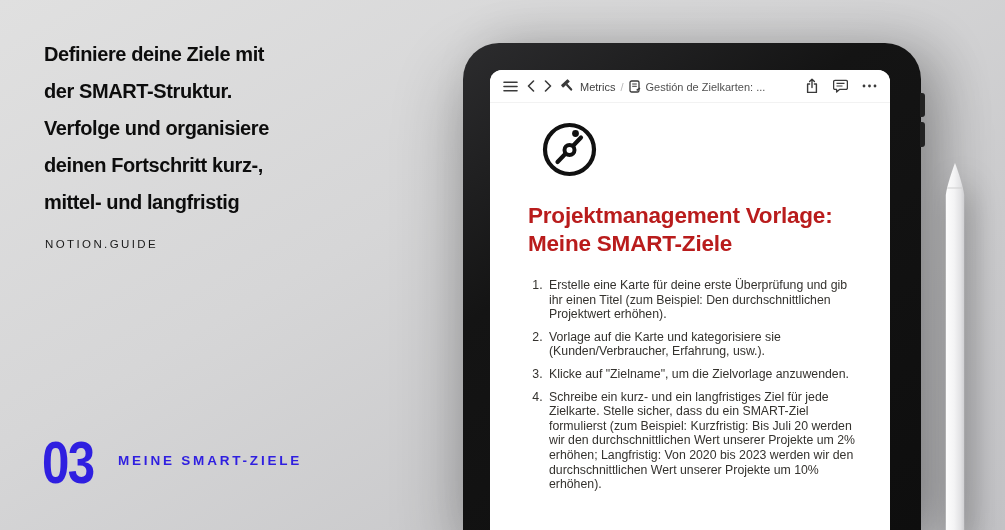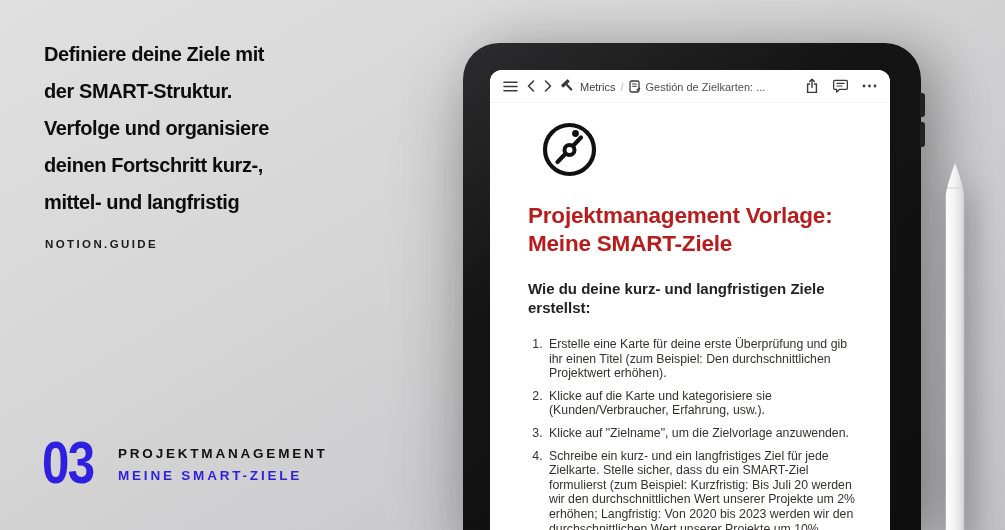--- a/index.html
+++ b/index.html
@@ -11,21 +11,21 @@
   }
 
   
   .headline{
     position:absolute; left:44px; top:36px; width:430px;
     font-size:20px; font-weight:bold; line-height:37px;
     letter-spacing:-0.4px; color:#0d0d0d; white-space:pre-line;
   }
   .brand{
     position:absolute; left:45px; top:238px;
-    font-size:11.5px; font-weight:bold; letter-spacing:2.4px; color:#1a1a1a;
+    font-size:11.5px; font-weight:normal; letter-spacing:2.4px; color:#1a1a1a;
   }
   .footer-index{
     position:absolute; left:42px; top:428px;
     font-size:60px; font-weight:bold; letter-spacing:-2px;
     transform:scaleX(0.82); transform-origin:left top;
   }
   .footer-labels{ position:absolute; left:118px; top:446px; }
   .footer-label-1{
     font-size:13.5px; font-weight:bold; letter-spacing:2.8px; color:#111;
   }
@@ -89,21 +89,20 @@
 
 <div class="headline">Definiere deine Ziele mit
 der SMART-Struktur.
 Verfolge und organisiere
 deinen Fortschritt kurz-,
 mittel- und langfristig</div>
 <div class="brand">NOTION.GUIDE</div>
 
 <div class="footer-index" style="color:#2f1fe0;">03</div>
 <div class="footer-labels">
-  <div class="footer-label-1">PROJEKTMANAGEMENT</div>
   <div class="footer-label-2" style="color:#2f1fe0;">MEINE SMART-ZIELE</div>
 </div>
 
 <div class="tablet">
   <div class="vol-btn v1"></div>
   <div class="vol-btn v2"></div>
 
   <div class="screen">
 
     <div class="navbar">
@@ -180,27 +179,25 @@
           <circle cx="28.5" cy="28.5" r="24.5" fill="none" stroke="#111" stroke-width="4.2"></circle>
           <line x1="16.5" y1="41" x2="40" y2="16.5" stroke="#111" stroke-width="4.2" stroke-linecap="round"></line>
           <circle cx="28.5" cy="29" r="5" fill="#fff" stroke="#111" stroke-width="4"></circle>
           <circle cx="34.5" cy="12.5" r="3.4" fill="#111"></circle>
         </svg>
       </div>
 
       <h1 class="page-title">Projektmanagement Vorlage:
 Meine SMART-Ziele</h1>
 
-      <h2 class="section-heading">Wie du deine kurz- und langfristigen Ziele
-erstellst:</h2>
 
 
       <ol class="steps">
         <li>Erstelle eine Karte für deine erste Überprüfung und gib ihr einen Titel (zum Beispiel: Den durchschnittlichen Projektwert erhöhen).</li>
-        <li>Klicke auf die Karte und kategorisiere sie (Kunden/Verbraucher, Erfahrung, usw.).</li>
+        <li>Vorlage auf die Karte und kategorisiere sie (Kunden/Verbraucher, Erfahrung, usw.).</li>
         <li>Klicke auf "Zielname", um die Zielvorlage anzuwenden.</li>
         <li>Schreibe ein kurz- und ein langfristiges Ziel für jede Zielkarte. Stelle sicher, dass du ein SMART-Ziel formulierst (zum Beispiel: Kurzfristig: Bis Juli 20 werden wir den durchschnittlichen Wert unserer Projekte um 2% erhöhen; Langfristig: Von 2020 bis 2023 werden wir den durchschnittlichen Wert unserer Projekte um 10% erhöhen).</li>
       </ol>
     </div>
 
   </div>
 </div>
 
 <div class="pencil">
   <svg width="26" height="370" viewBox="0 0 26 370">

